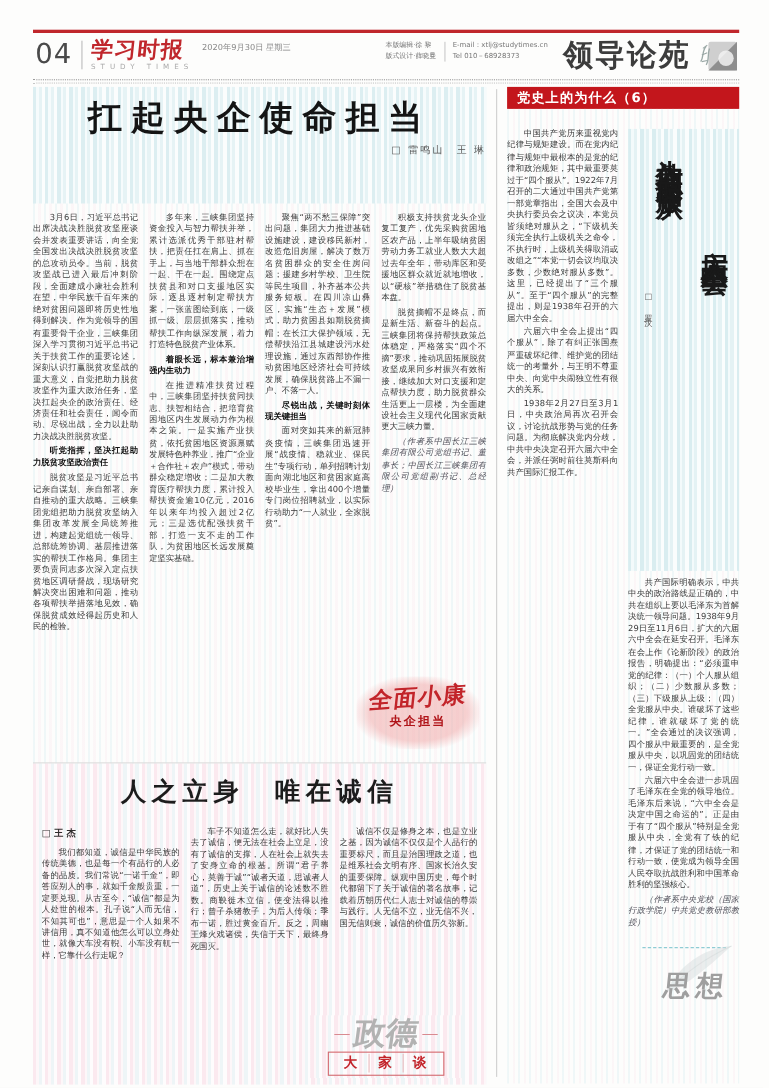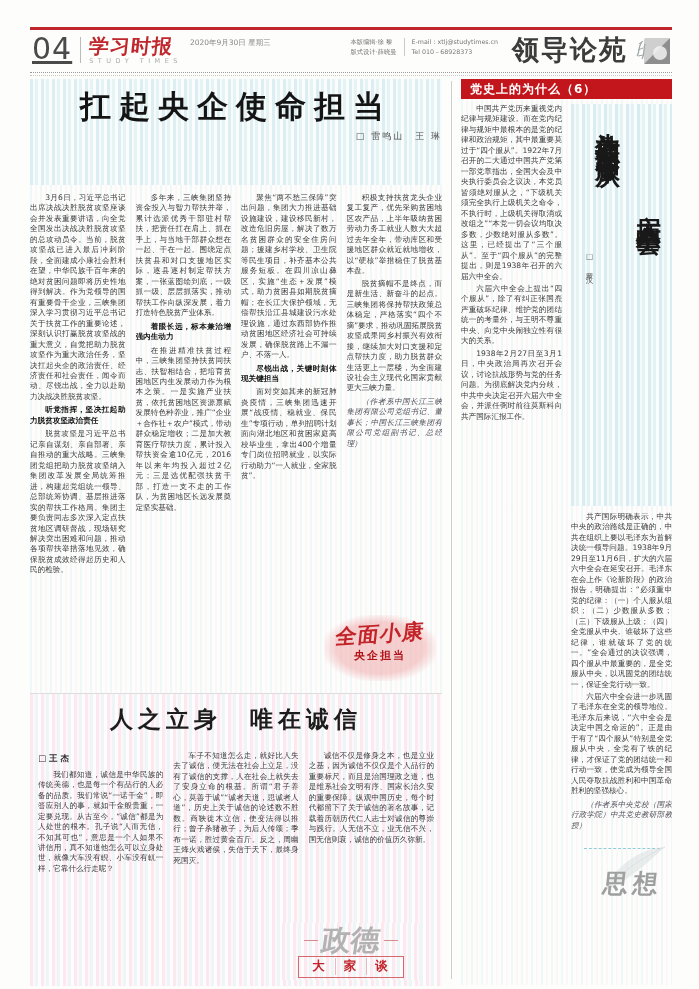--- a/index.html
+++ b/index.html
@@ -3,21 +3,21 @@
 <meta charset="utf-8">
 <style>
   html,body{margin:0;padding:0;background:#e9e9e9;}
   .page{position:relative;width:699px;height:989px;background:#fdfdfc;margin:0 auto;overflow:hidden;
         font-family:"DejaVu Sans","Liberation Sans",sans-serif;}
   .inner{position:absolute;left:30px;right:27px;top:0;bottom:0;}
 
   
   .red-rule{margin-top:27px;height:3px;background:#c0272c;}
   .header-row{display:flex;align-items:flex-start;padding:5px 2px 2px;height:32px;}
-  .pageno{font-size:30px;color:#4a4a4a;line-height:28px;letter-spacing:1px;text-decoration:underline;}
+  .pageno{font-size:25px;color:#4a4a4a;line-height:28px;letter-spacing:1px;}
   .hv{width:1px;background:#bbb;height:26px;margin:2px 8px 0;}
   .masthead{margin-top:1px;}
   .masthead-cn{font-family:"Liberation Serif","DejaVu Serif",serif;font-weight:700;
                font-size:20px;color:#c0272c;transform:skewX(-6deg);letter-spacing:1px;line-height:20px;}
   .masthead-en{font-size:6.5px;color:#aaa;letter-spacing:4.5px;margin-top:1px;text-align:center;}
   .datetext{font-size:7.5px;color:#888;margin:3px 0 0 8px;white-space:nowrap;}
   .spacer{flex:1;}
   .credits{display:flex;align-items:center;margin-top:2px;}
   .credits .cgroup{font-size:6.3px;color:#777;line-height:10px;white-space:nowrap;}
   .cdiv{width:1px;height:18px;background:#c9c9c9;margin:0 7px;}
@@ -72,21 +72,21 @@
   .zd-big:before,.zd-big:after{content:"";position:absolute;top:15px;width:14px;height:1px;background:#d98a90;}
   .zd-big:before{left:-8px;} .zd-big:after{right:-8px;}
   .zd-box{margin:1px auto 0;width:104px;border:1px solid #d4686e;color:#c2242a;font-weight:700;
           font-size:12.5px;letter-spacing:2px;padding:1px 0 2px;display:flex;justify-content:center;}
   .zd-box span{padding:0 8px;}
   .zd-box span + span{border-left:1px solid #eab9bd;}
 
   
   .banner{height:20px;background:#c3161c;color:#ffffff;font-weight:700;font-size:12px;
           letter-spacing:1px;line-height:20px;padding-left:9px;}
-  .right-body{flex:1;display:flex;gap:9px;padding-top:5px;}
+  .right-body{flex:1;display:flex;gap:9px;padding-top:18px;}
   .rcol{width:101px;overflow:hidden;}
   .rcol-right{flex:1;display:flex;flex-direction:column;}
 
   .vtitle{position:relative;height:402px;flex:none;
           background:repeating-linear-gradient(90deg,#d9edf0 0 3px,#f3fafb 3px 5px,#e4f2f4 5px 8px,#fafdfd 8px 11px);}
   .vline{writing-mode:vertical-rl;font-family:"Liberation Serif","DejaVu Serif",serif;font-weight:700;
          color:#191919;letter-spacing:3px;position:absolute;}
   .vt1{font-size:25px;right:7px;top:92px;}
   .vt2{font-size:25px;right:48px;top:8px;}
   .vbyline{writing-mode:vertical-rl;position:absolute;left:13px;top:148px;font-size:7.5px;color:#666;letter-spacing:2px;}

